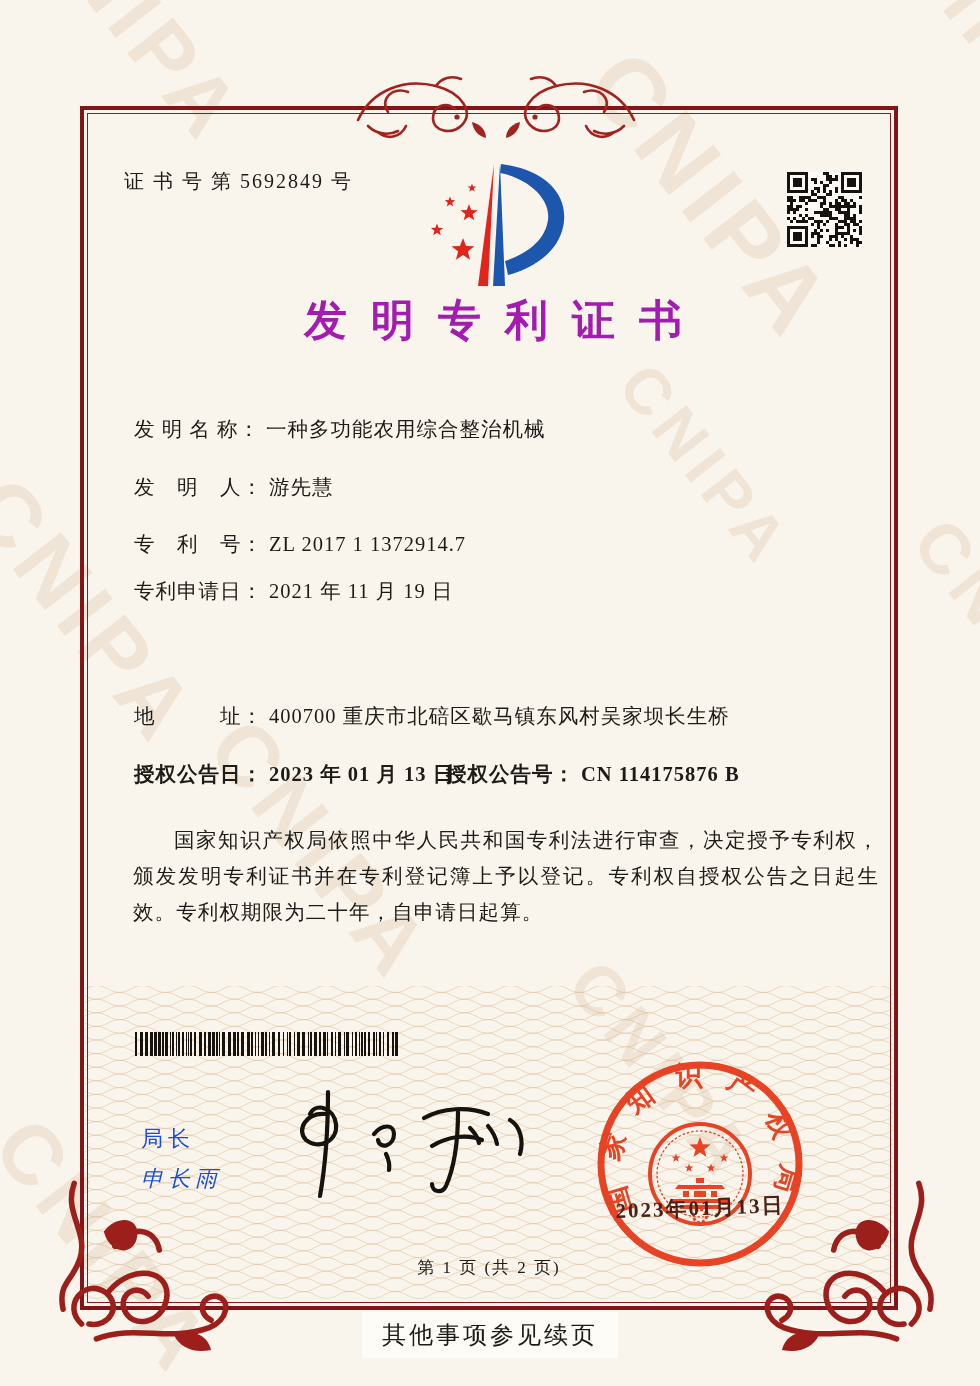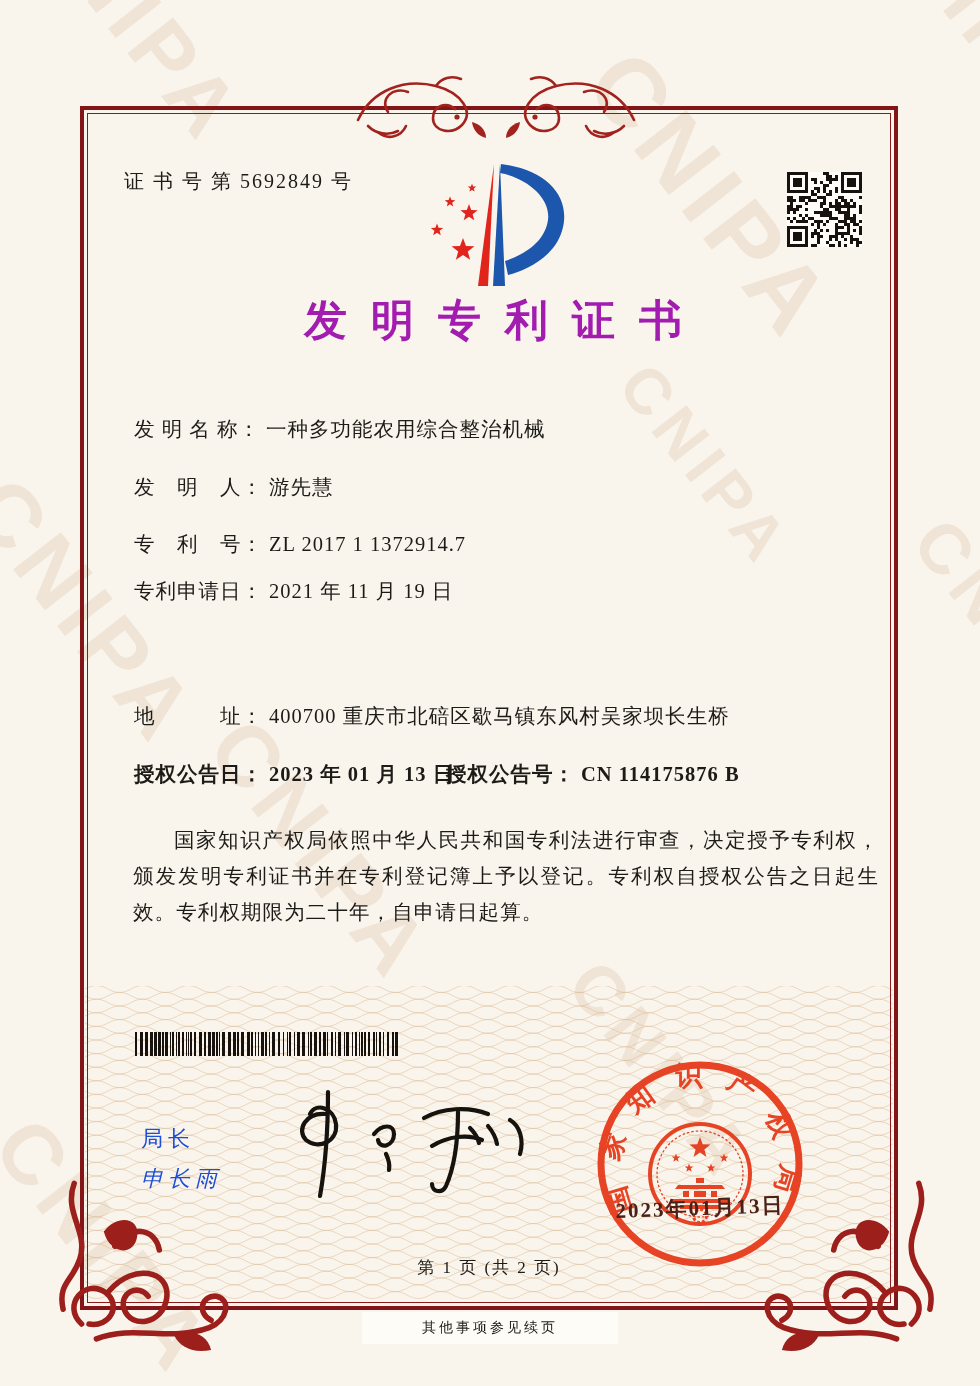--- a/index.html
+++ b/index.html
@@ -35,21 +35,21 @@
   #paras{left:133px;top:810px;width:746px;font-size:20.5px;line-height:36px;letter-spacing:1.1px;text-align:justify;margin-top:12px;}
   #paras p{margin:0;text-indent:2em;}
   #barcode{left:135px;top:1032px;width:268px;height:24px;}
   .director{left:141px;font-size:22px;font-family:"Liberation Sans","DejaVu Sans",sans-serif;letter-spacing:5px;color:#1d4ed8;}
   #director-title{top:1124px;} #director-name{top:1164px;font-style:italic;}
   #signature{left:282px;top:1084px;width:250px;height:118px;}
   #seal{left:594px;top:1058px;width:212px;height:212px;z-index:5;opacity:0.95;}
   #seal-date{left:592px;top:1194px;width:216px;text-align:center;font-size:21px;font-weight:600;color:#4a2118;
              letter-spacing:2px;transform:rotate(-2deg);z-index:6;}
   #pageno{left:80px;top:1256px;width:818px;text-align:center;font-size:17px;letter-spacing:2px;}
-  #cont{left:362px;top:1312px;width:256px;text-align:center;font-size:14px;letter-spacing:3px;background:#fefcf6;padding:7px 0;z-index:4;}
+  #cont{left:362px;top:1312px;width:256px;text-align:center;font-size:24px;letter-spacing:3px;background:#fefcf6;padding:7px 0;z-index:4;}
 </style>
 </head>
 <body>
 
 <div class="page">
 
   <span class="wm" style="left:-14px;top:-34px;font-size:84px;">CNIPA</span>
   <span class="wm" style="left:826px;top:-48px;font-size:80px;">CNIPA</span>
   <span class="wm" style="left:545px;top:140px;font-size:96px;">CNIPA</span>
   <span class="wm" style="left:588px;top:428px;font-size:64px;">CNIPA</span>

